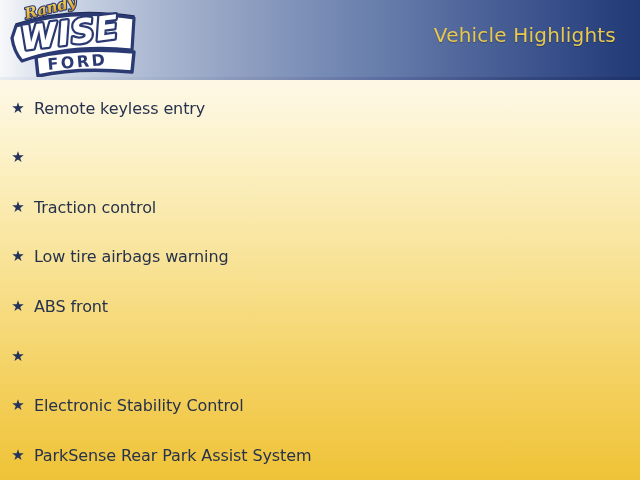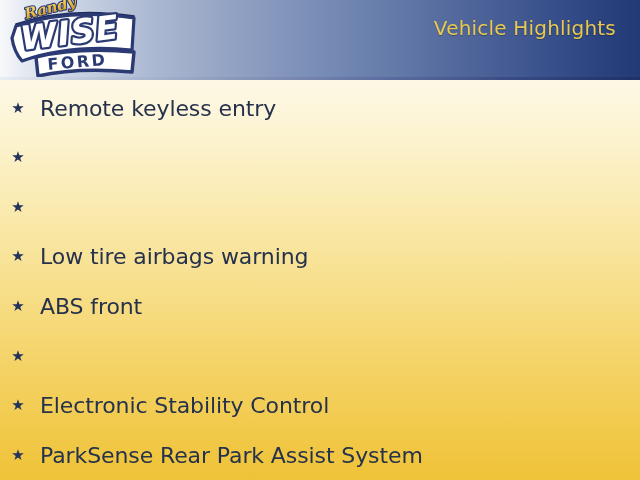--- a/index.html
+++ b/index.html
@@ -64,21 +64,21 @@
         #b9c4d8 15%,
         #8d9cbd 35%,
         #5c6da0 60%,
         #35487f 82%,
         #1d3269 100%);
   }
 
   #header-title {
     position: absolute;
     right: 24px;
-    top: 16px;
+    top: 23px;
     font-size: 20px;
     letter-spacing: 0.2px;
     color: #e9c94d;
     font-family: "DejaVu Sans", sans-serif;
     font-weight: 400;
     white-space: nowrap;
     text-shadow: 0 1px 1px rgba(0,0,0,0.28);
     margin-left: 43px;
   }
 
@@ -114,25 +114,25 @@
   .feature-star {
     width: 20px;
     font-size: 15px;
     line-height: 1;
     color: #24335c;
     text-align: center;
     flex: 0 0 20px;
     font-family: "DejaVu Sans", sans-serif;
   }
   .feature-label {
-    font-size: 22px;
+    font-size: 16px;
     color: #26324c;
     font-family: "DejaVu Sans", sans-serif;
     letter-spacing: -0.1px;
-    margin-left: 12px;
+    margin-left: 6px;
   }
 </style>
 </head>
 <body>
 
 <div id="slide">
 
   <div id="header">
 
     <div id="logo">
@@ -174,20 +174,21 @@
   <ul id="features">
       <li class="feature-row" style="top: 15px;">
         <span class="feature-star">★</span>
         <span class="feature-label">Remote keyless entry</span>
       </li>
       <li class="feature-row" style="top: 64.6px;">
         <span class="feature-star">★</span>
       </li>
       <li class="feature-row" style="top: 114.2px;">
         <span class="feature-star">★</span>
+        <span class="feature-label">Traction control</span>
       </li>
       <li class="feature-row" style="top: 163.8px;">
         <span class="feature-star">★</span>
         <span class="feature-label">Low tire airbags warning</span>
       </li>
       <li class="feature-row" style="top: 213.4px;">
         <span class="feature-star">★</span>
         <span class="feature-label">ABS front</span>
       </li>
       <li class="feature-row" style="top: 263px;">

